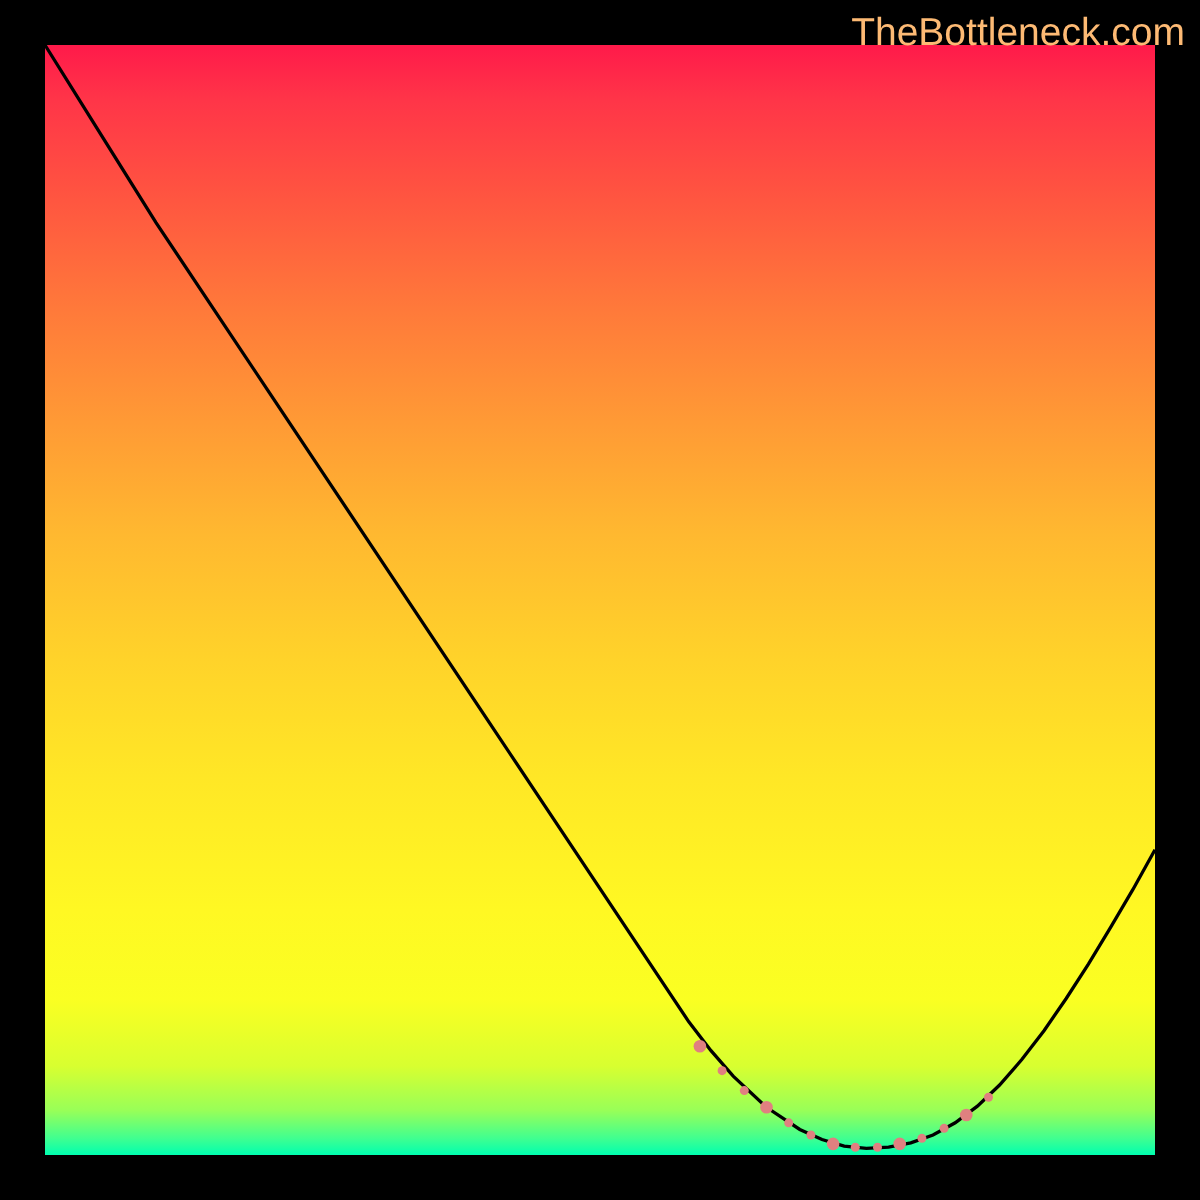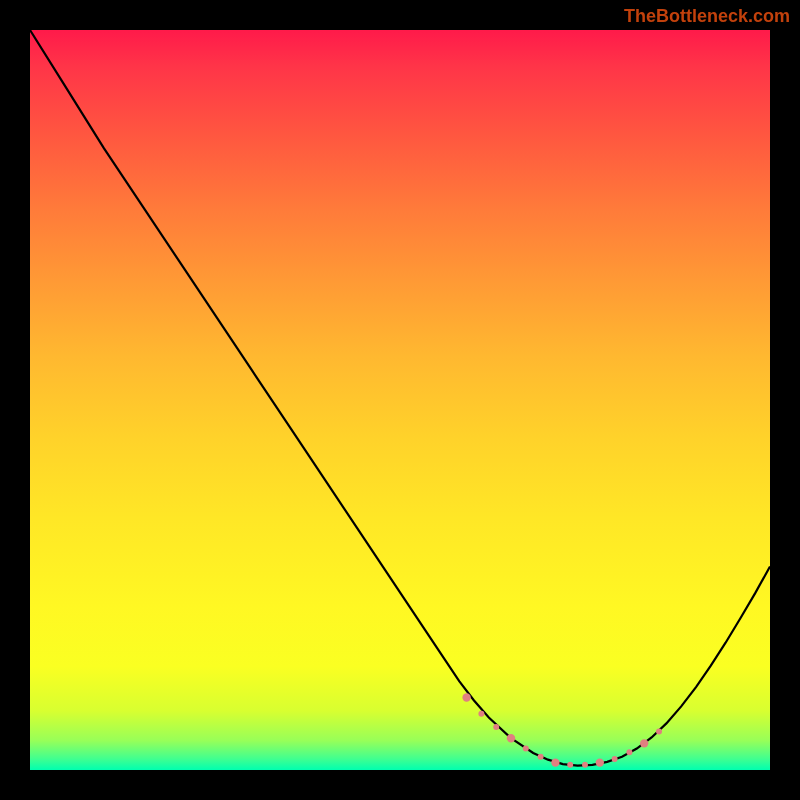--- a/index.html
+++ b/index.html
@@ -7,23 +7,23 @@
     width: 800px;
     height: 800px;
     background: #000;
     position: relative;
     font-family: Arial, sans-serif;
   }
   .watermark {
     position: absolute;
     top: 6px;
     right: 10px;
-    color: #c2410c;
-    font-size: 18px;
-    font-weight: 700;
+    color: #fdba74;
+    font-size: 26px;
+    font-weight: 400;
     z-index: 10;
   }
   .plot-area {
     position: absolute;
     left: 30px;
     top: 30px;
     width: 740px;
     height: 740px;
   }
   .gradient-bg {

